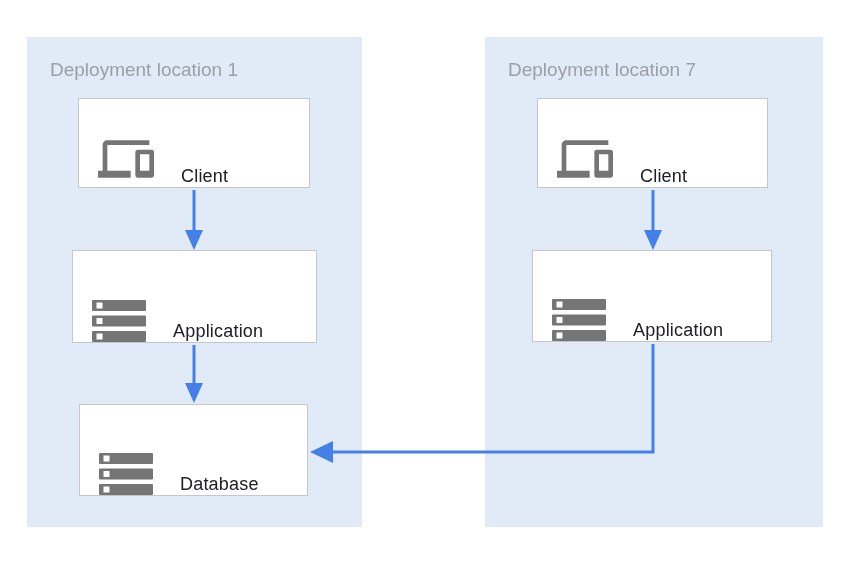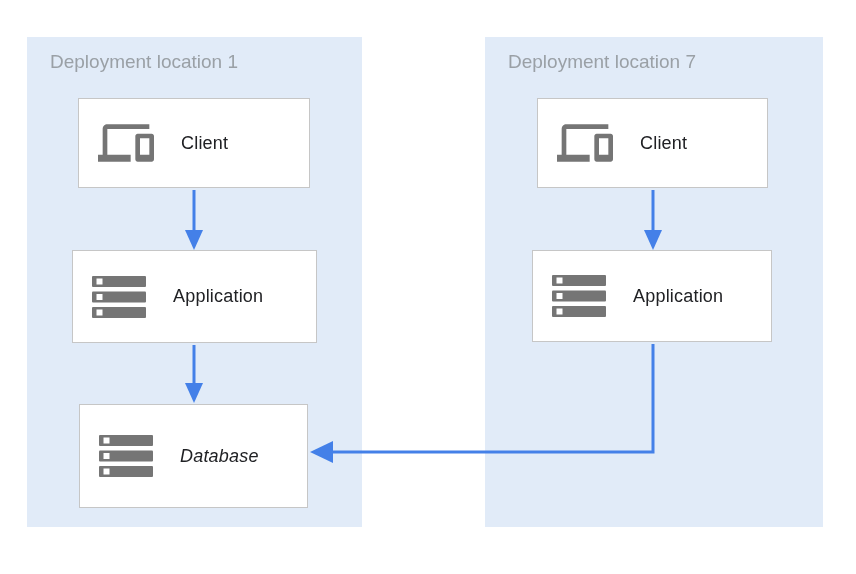--- a/index.html
+++ b/index.html
@@ -11,30 +11,30 @@
     font-family: "Liberation Sans", sans-serif;
     overflow: hidden;
   }
   .panel {
     position: absolute;
     background: #e1ebf8;
   }
   .panel-label {
     position: absolute;
     left: 23px;
-    top: 14px;
+    top: 22px;
     font-size: 19px;
     line-height: 22px;
     color: #9aa0a6;
     white-space: nowrap;
   }
   .node {
     position: absolute;
     display: flex;
-    align-items: center;
+    align-items: flex-end;
     background: #ffffff;
     border: 1px solid #c6c6c6;
     box-sizing: border-box;
     padding-left: 19px;
   }
   .node .icon {
     flex: 0 0 auto;
     display: block;
     line-height: 0;
   }
@@ -62,21 +62,21 @@
   .edges polygon {
     fill: #4480e8;
     stroke: none;
   }
 
   
   #panel-1 { left: 27px;  top: 37px; width: 335px; height: 490px; }
   #panel-2 { left: 485px; top: 37px; width: 338px; height: 490px; }
   #node-client1 { left: 51px; top: 61px;  width: 232px; height: 90px; }
   #node-app1    { left: 45px; top: 213px; width: 245px; height: 93px; }
-  #node-db1     { left: 52px; top: 367px; width: 229px; height: 104px; font-style: italic; }
+  #node-db1     { left: 52px; top: 367px; width: 229px; height: 92px; }
   #node-client2 { left: 52px; top: 61px;  width: 231px; height: 90px; }
   #node-app2    { left: 47px; top: 213px; width: 240px; height: 92px; }
 </style>
 </head>
 <body>
 
 <div class="canvas">
 
   <section class="panel" id="panel-1">
     <div class="panel-label">Deployment location 1</div>

